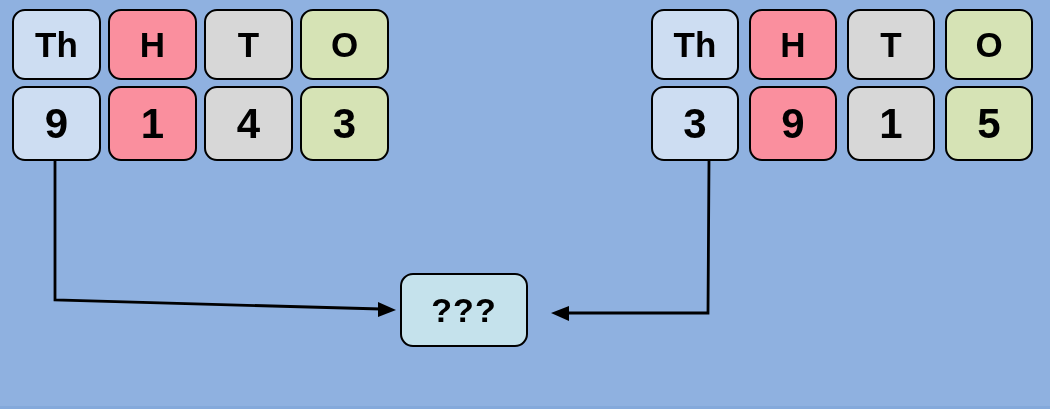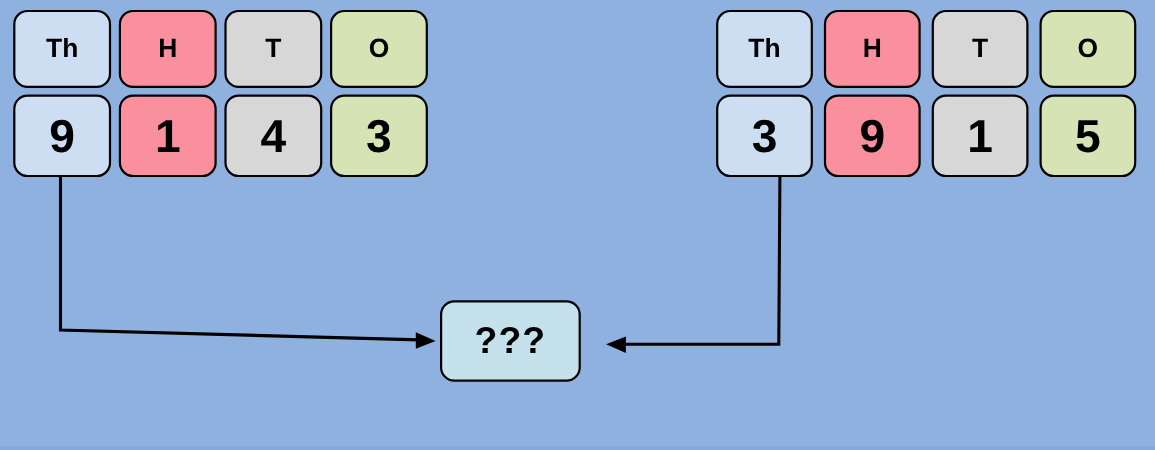--- a/index.html
+++ b/index.html
@@ -43,21 +43,21 @@
   }
   .cell {
     border: 2.5px solid var(--stroke);
     border-radius: 13px;
     display: flex;
     align-items: center;
     justify-content: center;
     font-weight: 700;
     color: #000;
   }
-  .cell.hdr { font-size: 24px; }
+  .cell.hdr { font-size: 35px; }
   .cell.digit { font-size: 42px; }
   .cell.th { background: var(--thousands_fill); }
   .cell.h  { background: var(--hundreds_fill); }
   .cell.t  { background: var(--tens_fill); }
   .cell.o  { background: var(--ones_fill); }
   .result-box {
     position: absolute;
     left: 400px; top: 273px;
     width: 128px; height: 74px;
     background: var(--result_fill);

